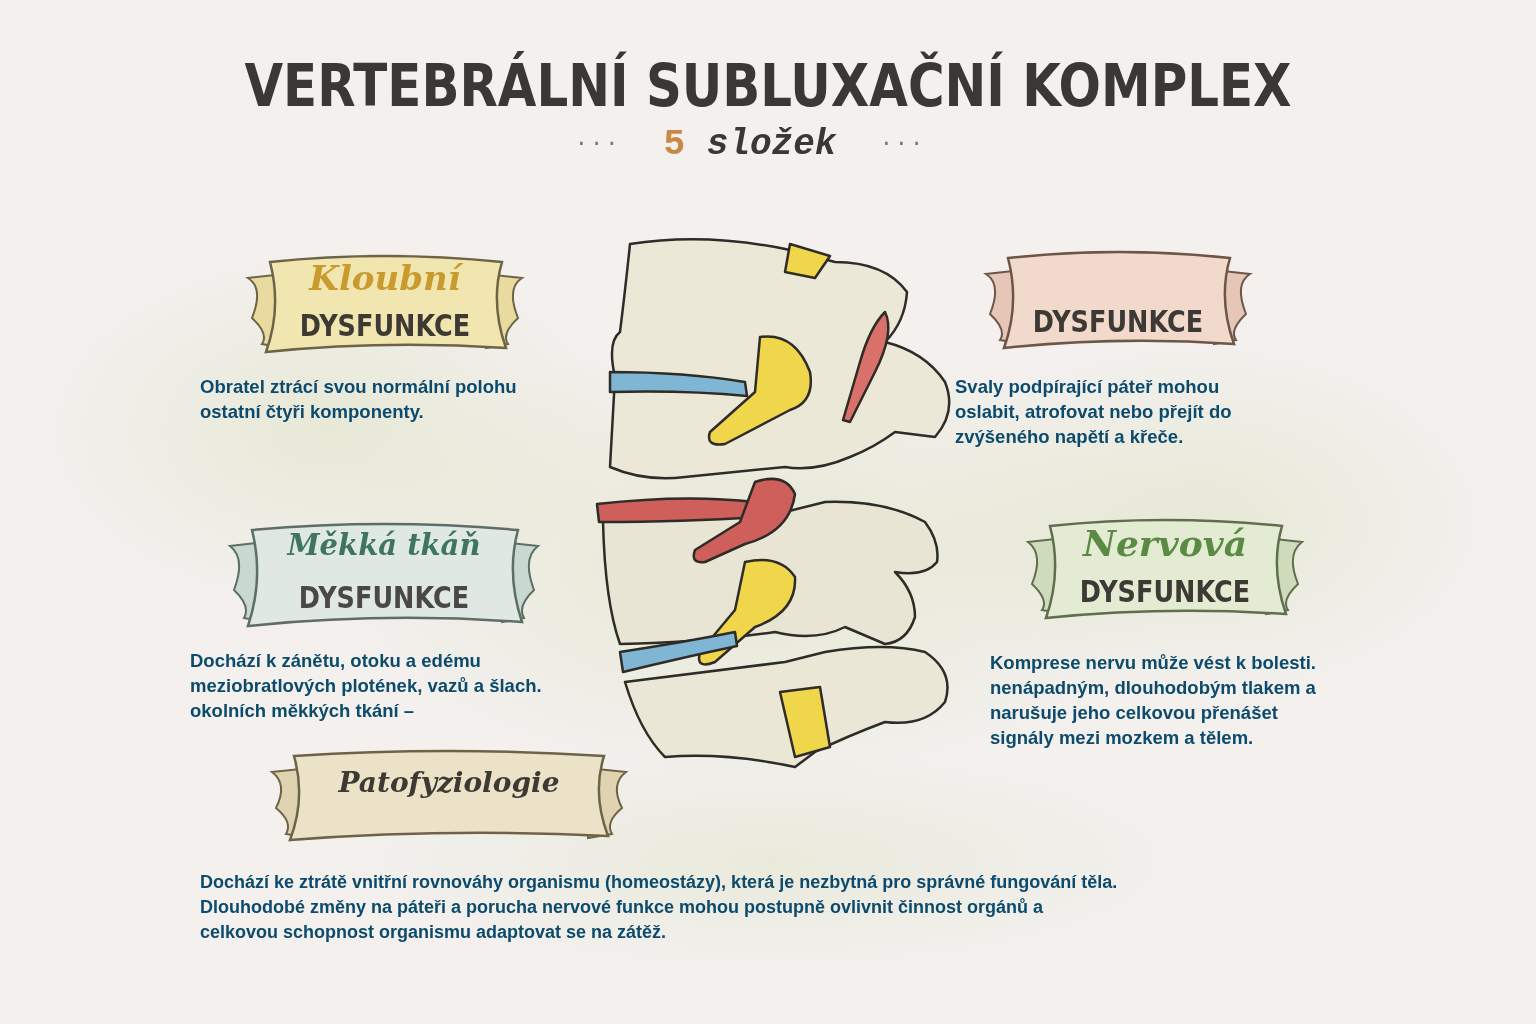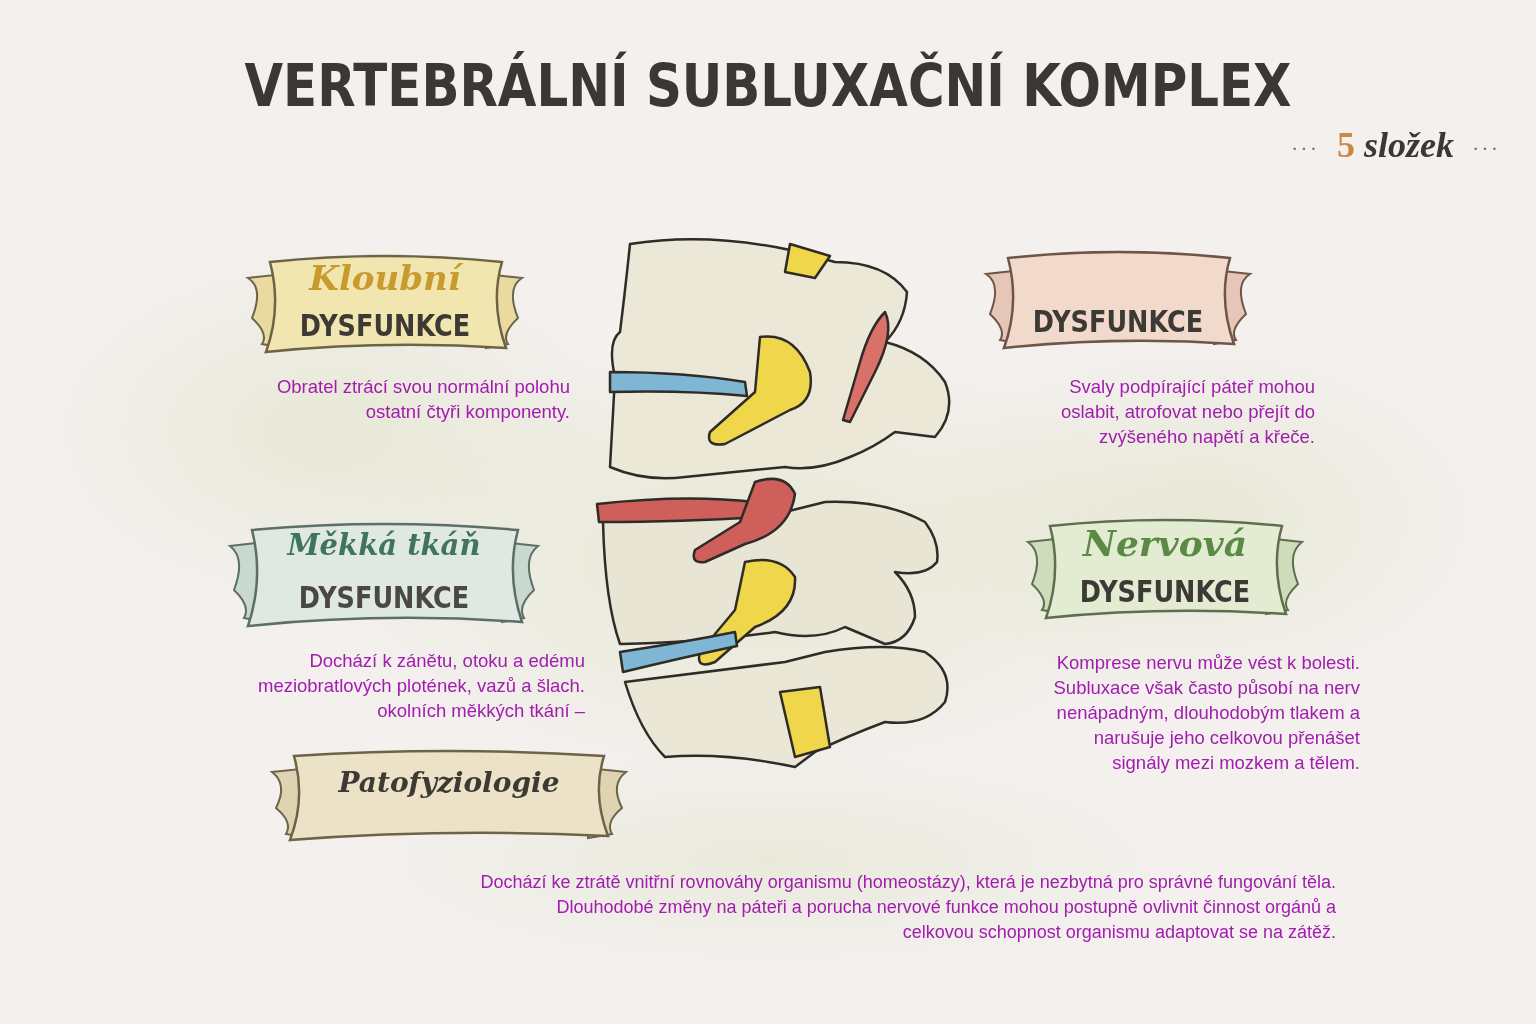--- a/index.html
+++ b/index.html
@@ -13,40 +13,40 @@
       radial-gradient(ellipse 600px 160px at 770px 860px, rgba(215,222,185,0.35), rgba(215,222,185,0) 70%);
     font-family: "Liberation Sans", sans-serif;
     color: #2a2723;
   }
   .title {
     position: absolute; left: 0; width: 1536px; top: 52px; text-align: center;
     font-family: "DejaVu Sans", sans-serif; font-weight: bold; font-size: 58px;
     letter-spacing: 0px; color: #3a3734; transform: scaleX(0.86);
   }
   .subtitle {
-    position: absolute; left: 0; width: 1500px; top: 124px; text-align: right;
-    font-family: Liberation Serif, serif; font-size: 36px; color: #3a3734;
+    position: absolute; left: 0; width: 1500px; top: 124px; text-align: center;
+    font-family: Liberation Mono, monospace; font-size: 36px; color: #3a3734;
   }
   .subtitle .num { color: #c98845; font-weight: bold; }
   .subtitle .word { font-style: italic; font-weight: bold; }
   .subtitle .dots { color: #7a756f; font-size: 22px; letter-spacing: 2px; vertical-align: middle; }
 
   .banner { position: absolute; }
   .banner svg { position: absolute; left: 0; top: 0; }
   .banner .script {
     position: absolute; left: 0; right: 0; text-align: center;
     font-family: "DejaVu Serif", serif; font-style: italic; font-weight: bold;
   }
   .banner .caps {
     position: absolute; left: 0; right: 0; text-align: center;
     font-family: "DejaVu Sans", sans-serif; font-weight: bold; color: #3d3a35;
     transform: scaleX(0.85);
   }
   .desc {
-    position: absolute; text-align: right; font-size: 18.5px; line-height: 25px; color: #a21caf;
+    position: absolute; text-align: left; font-size: 18.5px; line-height: 25px; color: #0c4a6e; font-weight: bold;
   }
   .desc span { display: block; }
   .spine { position: absolute; left: 585px; top: 232px; }
 </style>
 </head>
 <body>
 
 <div class="title">VERTEBRÁLNÍ SUBLUXAČNÍ KOMPLEX</div>
 <div class="subtitle">
   <span class="dots">···</span>
@@ -102,21 +102,20 @@
   <svg width="282" height="112">
     <path d="M4 30 Q20 42 8 72 Q25 88 18 98 L40 102 L40 26 Z" fill="#cfdcbc" stroke="#5e6e4e" stroke-width="2"></path>
     <path d="M278 30 Q262 42 274 72 Q257 88 264 98 L242 102 L242 26 Z" fill="#cfdcbc" stroke="#5e6e4e" stroke-width="2"></path>
     <path d="M26 14 Q140 2 258 14 Q246 56 262 102 Q140 94 22 106 Q38 60 26 14 Z" fill="#e3ecd2" stroke="#5e6e4e" stroke-width="2.5"></path>
   </svg>
   <div class="script" style="top:10px; font-size:36px; color:#5a8a44;">Nervová</div>
   <div class="caps" style="top:62px; font-size:30px;">DYSFUNKCE</div>
 </div>
 <div class="desc" style="left:990px; top:650px; width:370px;">
   <span>Komprese nervu může vést k bolesti.</span>
-  <span>Subluxace však často působí na nerv</span>
   <span>nenápadným, dlouhodobým tlakem a</span>
   <span>narušuje jeho celkovou přenášet</span>
   <span>signály mezi mozkem a tělem.</span>
 </div>
 
 <div class="banner" style="left:268px; top:744px; width:362px; height:100px;">
   <svg width="362" height="100">
     <path d="M4 28 Q20 40 8 64 Q25 78 18 90 L42 94 L42 24 Z" fill="#e0d3b2" stroke="#6d6448" stroke-width="2"></path>
     <path d="M358 28 Q342 40 354 64 Q337 78 344 90 L320 94 L320 24 Z" fill="#e0d3b2" stroke="#6d6448" stroke-width="2"></path>
     <path d="M26 12 Q180 2 336 12 Q324 50 340 92 Q180 84 22 96 Q38 54 26 12 Z" fill="#ece2c8" stroke="#6d6448" stroke-width="2.5"></path>

